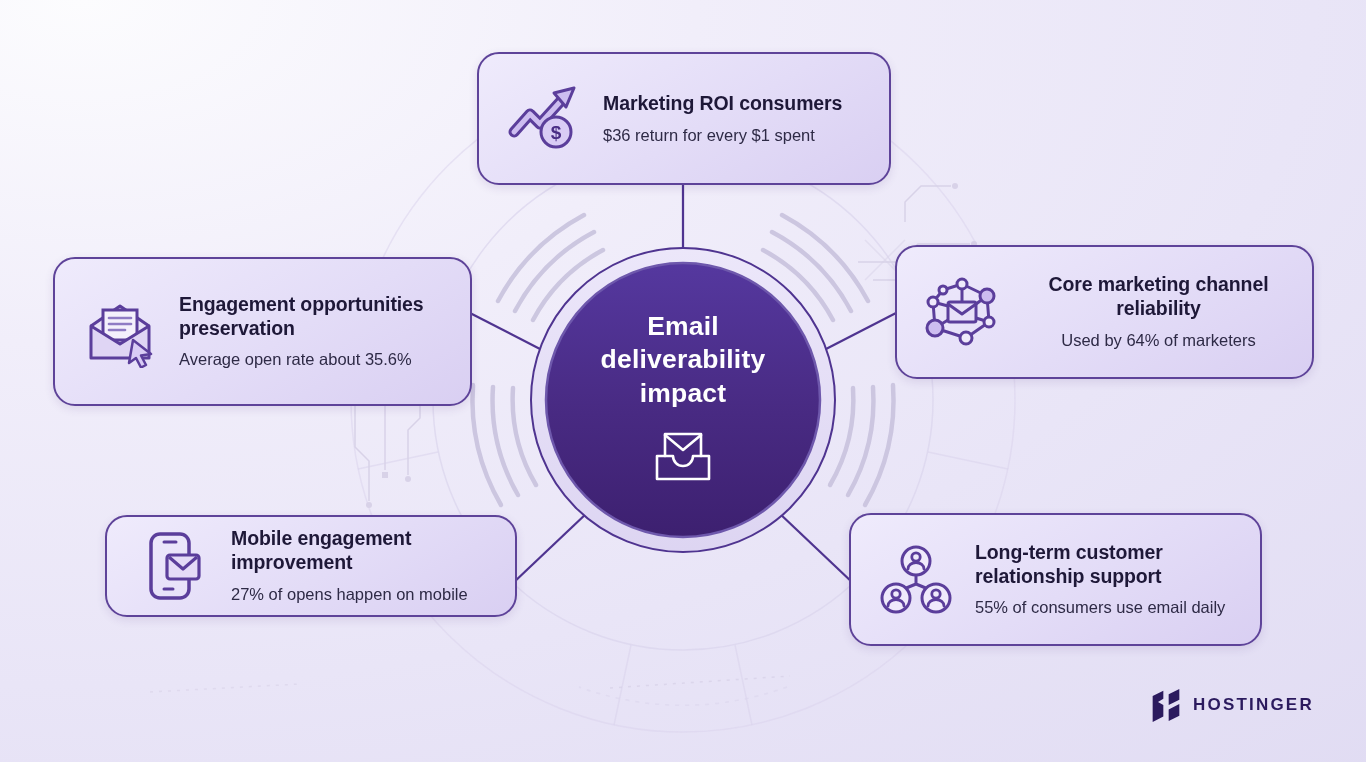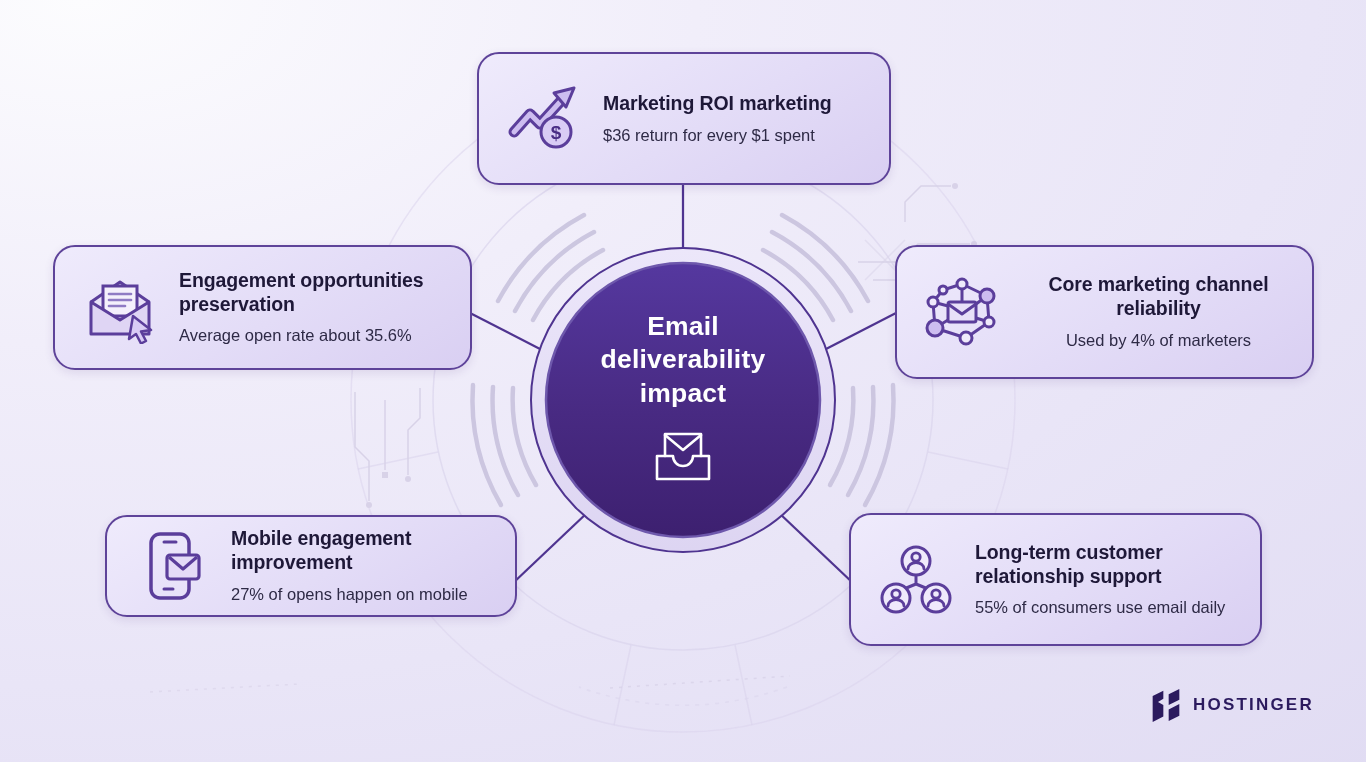--- a/index.html
+++ b/index.html
@@ -14,21 +14,21 @@
     padding:14px 16px 14px 26px;box-sizing:border-box;
     background:linear-gradient(150deg,#efebfc 0%,#e3dcf7 55%,#d9cff2 100%);
     border:2px solid #5E4399;border-radius:22px;
     box-shadow:0 3px 10px rgba(70,40,126,0.12);
   }
   .card .icon{flex:0 0 auto;width:78px;display:flex;justify-content:center;align-items:center;}
   .card .txt{flex:1 1 auto;}
   .card h3{margin:0;font-size:19.5px;line-height:1.22;color:#1E1838;font-weight:bold;letter-spacing:-0.1px;}
   .card p{margin:9px 0 0;font-size:16.5px;line-height:1.25;color:#2E2A46;}
   .card-top{left:477px;top:52px;width:414px;height:133px;}
-  .card-left{left:53px;top:245px;width:419px;height:125px;}
+  .card-left{left:53px;top:257px;width:419px;height:149px;}
   .card-right{left:895px;top:245px;width:419px;height:134px;text-align:center;}
   .card-bl{left:105px;top:515px;width:412px;height:102px;}
   .card-br{left:849px;top:513px;width:413px;height:133px;}
   .center-label{
     position:absolute;left:683px;top:310px;transform:translateX(-50%);
     width:232px;text-align:center;color:#ffffff;
     display:flex;flex-direction:column;align-items:center;
   }
   .center-title{font-size:26.5px;font-weight:bold;line-height:1.26;letter-spacing:0.2px;}
   .center-label .inbox{margin-top:14px;}
@@ -124,21 +124,21 @@
     <div class="icon">
       <svg width="76" height="70" viewBox="0 0 76 70">
         <path d="M8,48 L24,30 L34,40 L54,18" fill="none" stroke="#5B3E9B" stroke-width="11" stroke-linejoin="round" stroke-linecap="round"></path>
         <path d="M8,48 L24,30 L34,40 L54,18" fill="none" stroke="#CDBDF0" stroke-width="5" stroke-linejoin="round" stroke-linecap="round"></path>
         <polygon points="68,4 48,9 60,23" fill="#CDBDF0" stroke="#5B3E9B" stroke-width="3" stroke-linejoin="round"></polygon>
         <circle cx="50" cy="48" r="15" fill="#D9CCF5" stroke="#5B3E9B" stroke-width="3"></circle>
         <text x="50" y="55" text-anchor="middle" font-size="19" font-weight="bold" fill="#4A2D85">$</text>
       </svg>
     </div>
     <div class="txt">
-      <h3>Marketing ROI marketing</h3>
+      <h3>Marketing ROI consumers</h3>
       <p>$36 return for every $1 spent</p>
     </div>
   </div>
 
   <div class="card card-left">
     <div class="icon">
       <svg width="78" height="72" viewBox="0 0 78 72">
         <path d="M10,30 L39,10 L68,30" fill="#E8E1F8" stroke="#5B3E9B" stroke-width="3" stroke-linejoin="round"></path>
         <rect x="22" y="14" width="34" height="30" fill="#F4F0FC" stroke="#5B3E9B" stroke-width="3"></rect>
         <g stroke="#8F7BC4" stroke-width="2.6" stroke-linecap="round">
@@ -173,21 +173,21 @@
         <circle cx="64" cy="20" r="7" fill="#CDBDF0" stroke="#5B3E9B" stroke-width="3"></circle>
         <circle cx="66" cy="46" r="5" fill="#EFEAFB" stroke="#5B3E9B" stroke-width="3"></circle>
         <circle cx="43" cy="62" r="6" fill="#EFEAFB" stroke="#5B3E9B" stroke-width="3"></circle>
         <circle cx="12" cy="52" r="8" fill="#CDBDF0" stroke="#5B3E9B" stroke-width="3"></circle>
         <circle cx="10" cy="26" r="5" fill="#EFEAFB" stroke="#5B3E9B" stroke-width="3"></circle>
         <circle cx="20" cy="14" r="4" fill="#EFEAFB" stroke="#5B3E9B" stroke-width="3"></circle>
       </svg>
     </div>
     <div class="txt">
       <h3>Core marketing channel reliability</h3>
-      <p>Used by 4% of marketers</p>
+      <p>Used by 64% of marketers</p>
     </div>
   </div>
 
   <div class="card card-bl">
     <div class="icon">
       <svg width="66" height="74" viewBox="0 0 66 74">
         <rect x="12" y="5" width="38" height="64" rx="9" fill="none" stroke="#5B3E9B" stroke-width="3.5"></rect>
         <line x1="25" y1="13" x2="37" y2="13" stroke="#5B3E9B" stroke-width="3" stroke-linecap="round"></line>
         <line x1="25" y1="60" x2="34" y2="60" stroke="#5B3E9B" stroke-width="3" stroke-linecap="round"></line>
         <rect x="28" y="26" width="32" height="24" rx="3" fill="#E4DBF7" stroke="#5B3E9B" stroke-width="3.2"></rect>

